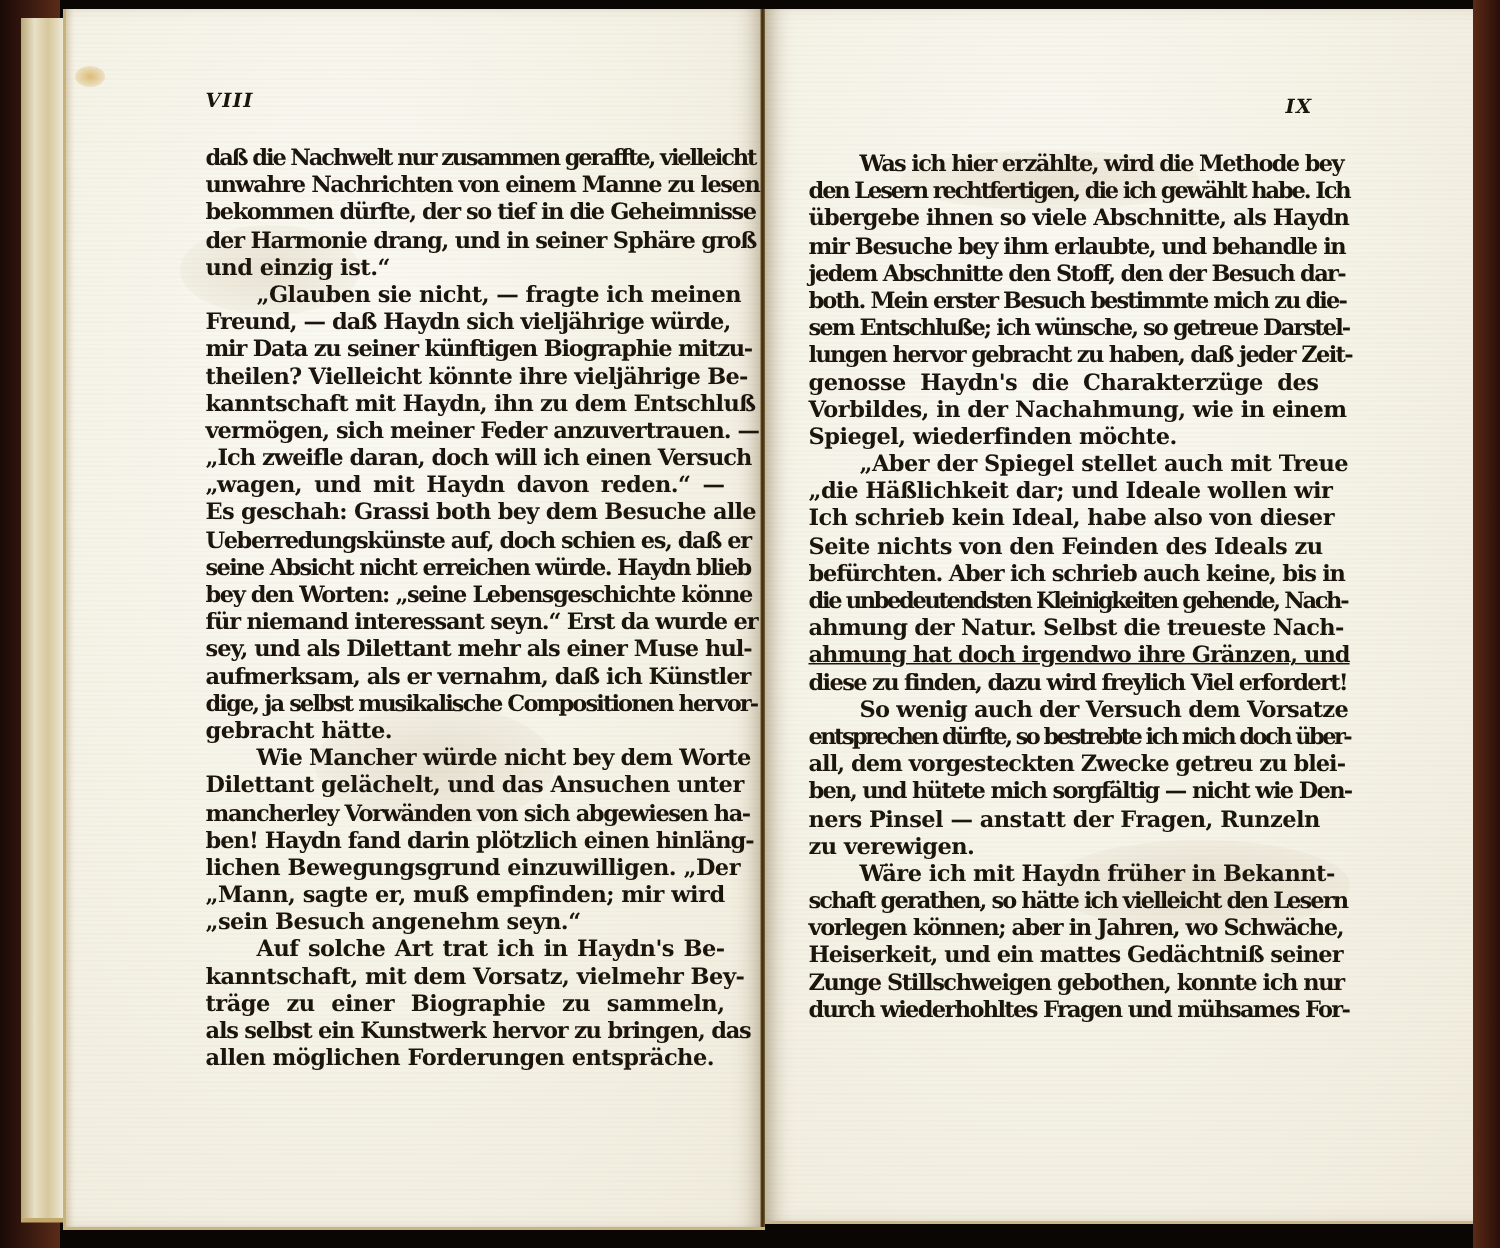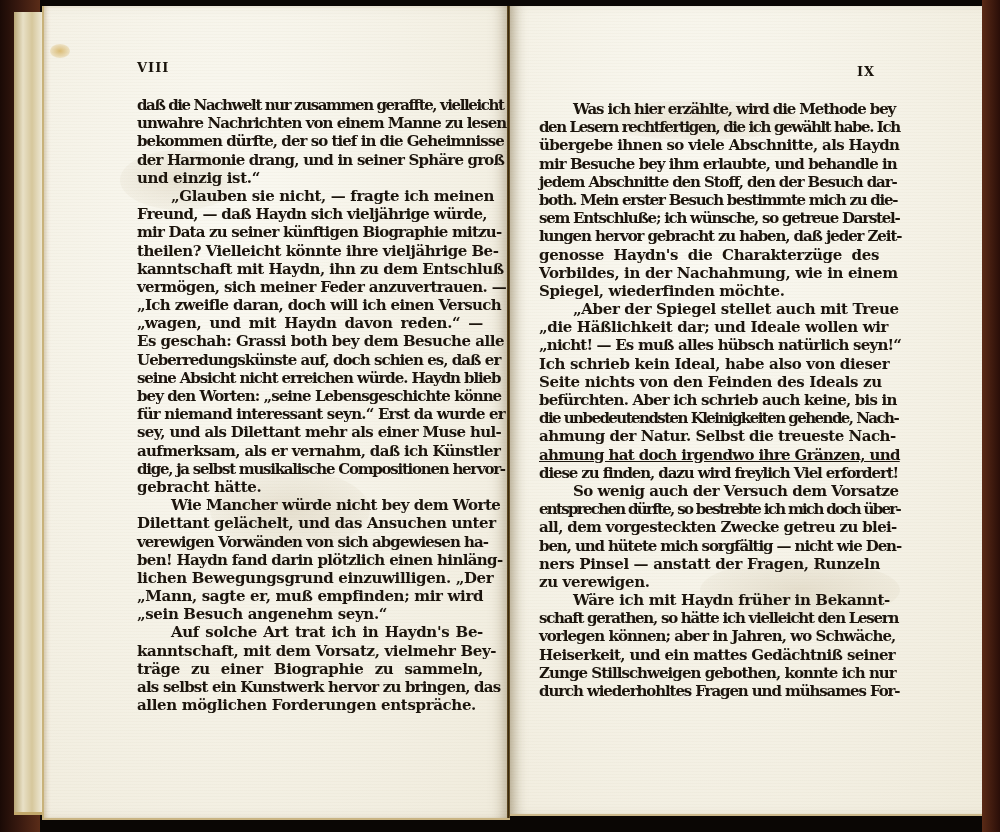--- a/index.html
+++ b/index.html
@@ -48,21 +48,21 @@
     position:absolute; left:50px; top:44px; width:20px; height:14px;
     border-radius:50%;
     background:radial-gradient(ellipse, rgba(210,170,80,0.75), rgba(220,190,110,0));
   }
   .smudge {
     position:absolute; border-radius:50%;
     background:radial-gradient(ellipse, rgba(170,150,110,0.22), rgba(170,150,110,0));
   }
   .folio {
     position:absolute; font-family:"DejaVu Serif", serif; font-weight:bold;
-    font-size:13px; color:#1a140c; letter-spacing:1px;
+    font-size:13px; color:#1a140c; letter-spacing:1px;font-style:italic;
   }
   .folio-left { left:137px; top:60px; }
   .folio-right { left:857px; top:64px; }
   .text-block {
     position:absolute;
     font-family:"DejaVu Serif", serif;
     font-size:15px;
     line-height:18.2px;
     color:#1c150d;
     font-weight:bold;
@@ -112,21 +112,21 @@
     <span class="line" style="white-space: nowrap; letter-spacing: -0.95px;">Ueberredungskünste auf, doch schien es, daß er</span>
     <span class="line" style="white-space: nowrap; letter-spacing: -1.1px;">seine Absicht nicht erreichen würde. Haydn blieb</span>
     <span class="line" style="white-space: nowrap; letter-spacing: -0.95px;">bey den Worten: „seine Lebensgeschichte könne</span>
     <span class="line" style="white-space: nowrap; letter-spacing: -0.8px;">für niemand interessant seyn.“ Erst da wurde er</span>
     <span class="line" style="white-space: nowrap; letter-spacing: -0.65px;">sey, und als Dilettant mehr als einer Muse hul-</span>
     <span class="line" style="white-space: nowrap; letter-spacing: -0.65px;">aufmerksam, als er vernahm, daß ich Künstler</span>
     <span class="line" style="white-space: nowrap; letter-spacing: -1.25px;">dige, ja selbst musikalische Compositionen hervor-</span>
     <span class="line last" style="white-space: nowrap;">gebracht hätte.</span>
     <span class="line indent" style="white-space: nowrap; letter-spacing: -0.5px;">Wie Mancher würde nicht bey dem Worte</span>
     <span class="line" style="white-space: nowrap;">Dilettant gelächelt, und das Ansuchen unter</span>
-    <span class="line" style="white-space: nowrap; letter-spacing: -0.95px;">verewigen Vorwänden von sich abgewiesen ha-</span>
+    <span class="line" style="white-space: nowrap; letter-spacing: -0.95px;">mancherley Vorwänden von sich abgewiesen ha-</span>
     <span class="line" style="white-space: nowrap; letter-spacing: -0.65px;">ben! Haydn fand darin plötzlich einen hinläng-</span>
     <span class="line" style="white-space: nowrap;">lichen Bewegungsgrund einzuwilligen. „Der</span>
     <span class="line" style="white-space: nowrap;">„Mann, sagte er, muß empfinden; mir wird</span>
     <span class="line last" style="white-space: nowrap;">„sein Besuch angenehm seyn.“</span>
     <span class="line indent" style="white-space: nowrap;">Auf solche Art trat ich in Haydn's Be-</span>
     <span class="line" style="white-space: nowrap;">kanntschaft, mit dem Vorsatz, vielmehr Bey-</span>
     <span class="line" style="white-space: nowrap;">träge zu einer Biographie zu sammeln,</span>
     <span class="line" style="white-space: nowrap; letter-spacing: -0.8px;">als selbst ein Kunstwerk hervor zu bringen, das</span>
     <span class="line last" style="white-space: nowrap;">allen möglichen Forderungen entspräche.</span>
   </div>
@@ -137,21 +137,20 @@
     <span class="line" style="white-space: nowrap; letter-spacing: -0.95px;">mir Besuche bey ihm erlaubte, und behandle in</span>
     <span class="line" style="white-space: nowrap; letter-spacing: -1.1px;">jedem Abschnitte den Stoff, den der Besuch dar-</span>
     <span class="line" style="white-space: nowrap; letter-spacing: -1.25px;">both. Mein erster Besuch bestimmte mich zu die-</span>
     <span class="line" style="white-space: nowrap; letter-spacing: -1.25px;">sem Entschluße; ich wünsche, so getreue Darstel-</span>
     <span class="line" style="white-space: nowrap; letter-spacing: -1.1px;">lungen hervor gebracht zu haben, daß jeder Zeit-</span>
     <span class="line" style="white-space: nowrap;">genosse Haydn's die Charakterzüge des</span>
     <span class="line" style="white-space: nowrap;">Vorbildes, in der Nachahmung, wie in einem</span>
     <span class="line last" style="white-space: nowrap;">Spiegel, wiederfinden möchte.</span>
     <span class="line indent" style="white-space: nowrap;">„Aber der Spiegel stellet auch mit Treue</span>
     <span class="line" style="white-space: nowrap;">„die Häßlichkeit dar; und Ideale wollen wir</span>
-    <span class="line" style="white-space: nowrap; letter-spacing: -0.8px;">„nicht! — Es muß alles hübsch natürlich seyn!“</span>
     <span class="line" style="white-space: nowrap;">Ich schrieb kein Ideal, habe also von dieser</span>
     <span class="line" style="white-space: nowrap;">Seite nichts von den Feinden des Ideals zu</span>
     <span class="line" style="white-space: nowrap; letter-spacing: -0.8px;">befürchten. Aber ich schrieb auch keine, bis in</span>
     <span class="line" style="white-space: nowrap; letter-spacing: -1.55px;">die unbedeutendsten Kleinigkeiten gehende, Nach-</span>
     <span class="line" style="white-space: nowrap; letter-spacing: -0.5px;">ahmung der Natur. Selbst die treueste Nach-</span>
     <span class="line" style="white-space: nowrap; letter-spacing: -0.65px; text-decoration: underline;">ahmung hat doch irgendwo ihre Gränzen, und</span>
     <span class="line" style="white-space: nowrap; letter-spacing: -1.1px;">diese zu finden, dazu wird freylich Viel erfordert!</span>
     <span class="line indent" style="white-space: nowrap; letter-spacing: -0.5px;">So wenig auch der Versuch dem Vorsatze</span>
     <span class="line" style="white-space: nowrap; letter-spacing: -1.7px;">entsprechen dürfte, so bestrebte ich mich doch über-</span>
     <span class="line" style="white-space: nowrap; letter-spacing: -0.65px;">all, dem vorgesteckten Zwecke getreu zu blei-</span>

